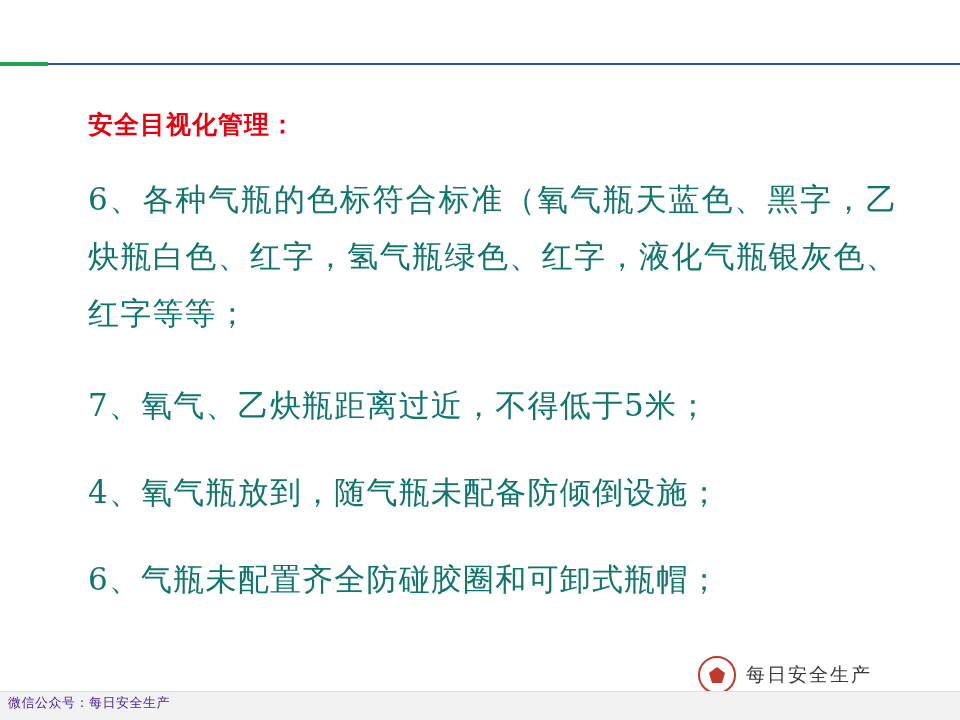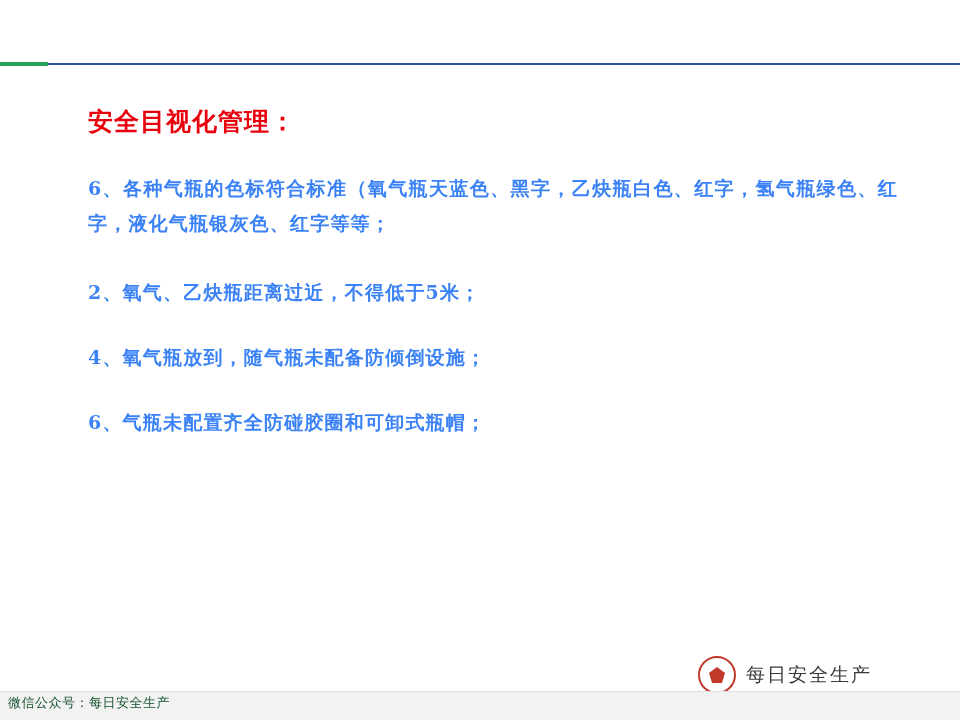--- a/index.html
+++ b/index.html
@@ -43,49 +43,49 @@
   
   .content {
     position: absolute;
     left: 88px;
     top: 108px;
     width: 810px;
   }
 
   .heading {
     color: #e8000d;
-    font-family: Liberation Mono, monospace;
+    font-family: Liberation Sans, sans-serif;
     font-size: 25px;
     font-weight: bold;
     letter-spacing: 1px;
     margin-bottom: 30px;
     line-height: 1.3;
   }
 
   .para {
-    color: #3b82f6;
+    color: #0f766e;
     font-family: "DejaVu Serif", serif;
-    font-size: 19px;
-    font-weight: bold;
+    font-size: 31px;
+    font-weight: normal;
     line-height: 1.85;
     letter-spacing: 1.2px;
     margin: 0 0 26px 0;
     text-align: justify;
   }
   .para.p1 { margin-bottom: 34px; }
   .para.p2 { margin-bottom: 30px; }
   .para.p3 { margin-bottom: 30px; }
   .para.p4 { margin-bottom: 0; }
 
   
   .footnote {
     position: absolute;
     left: 8px;
     bottom: 8px;
-    color: #14532d;
+    color: #4c1d95;
     font-family: "DejaVu Sans", sans-serif;
     font-size: 13px;
     letter-spacing: 0.5px;
     white-space: nowrap;
   }
 
   
   .badge {
     position: absolute;
     right: 88px;
@@ -137,21 +137,21 @@
 <div class="slide">
 
   <div class="top-rule-green"></div>
   <div class="top-rule-blue"></div>
 
   <div class="content">
     <div class="heading">安全目视化管理：</div>
 
     <p class="para p1">6、各种气瓶的色标符合标准（氧气瓶天蓝色、黑字，乙炔瓶白色、红字，氢气瓶绿色、红字，液化气瓶银灰色、红字等等；</p>
 
-    <p class="para p2">2、氧气、乙炔瓶距离过近，不得低于5米；</p>
+    <p class="para p2">7、氧气、乙炔瓶距离过近，不得低于5米；</p>
 
     <p class="para p3">4、氧气瓶放到，随气瓶未配备防倾倒设施；</p>
 
     <p class="para p4">6、气瓶未配置齐全防碰胶圈和可卸式瓶帽；</p>
   </div>
 
   <div class="badge">
     <span class="badge-mark"></span>
     <span class="badge-text">每日安全生产</span>
   </div>

